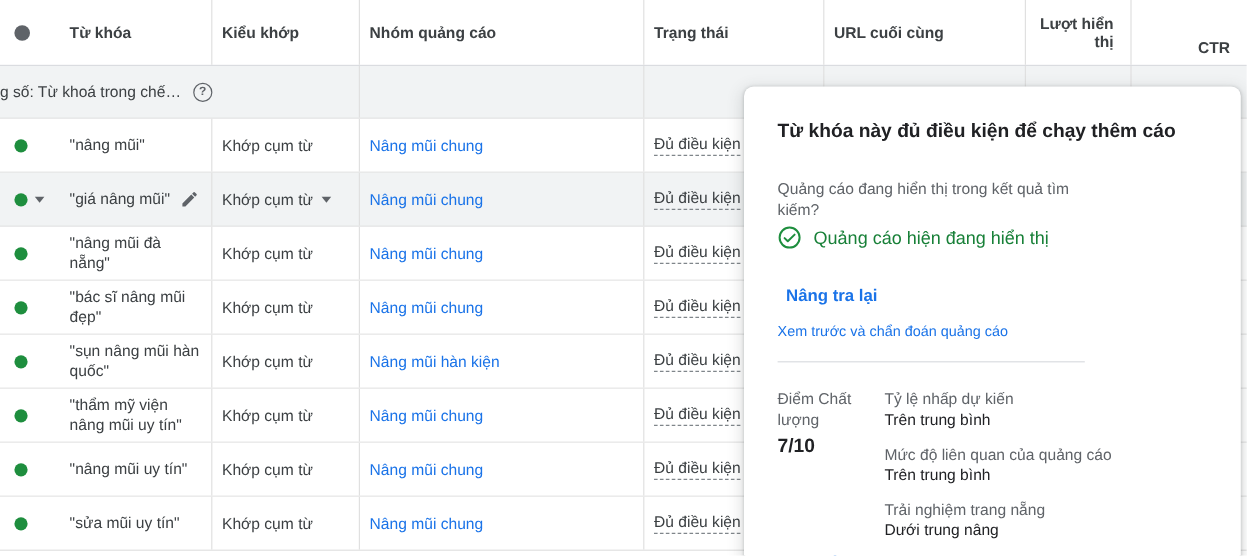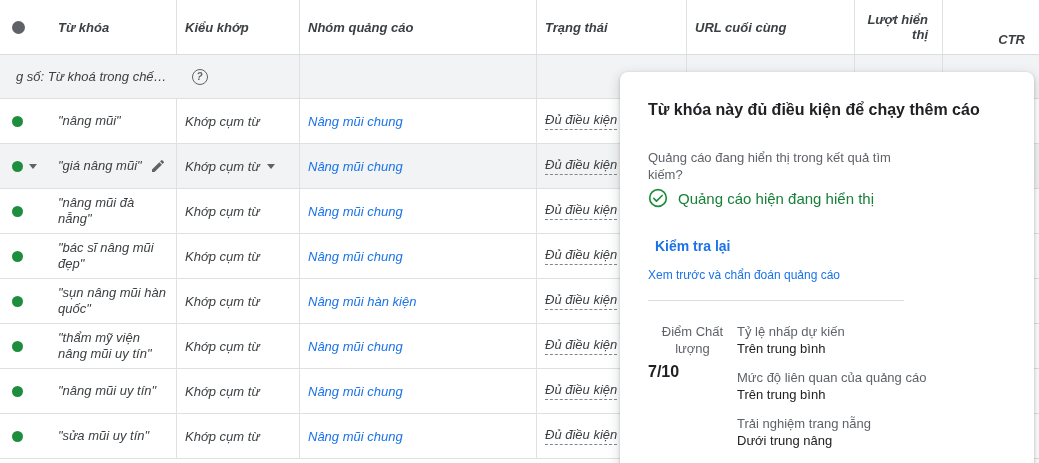--- a/index.html
+++ b/index.html
@@ -1,21 +1,21 @@
 <!DOCTYPE html>
 <html><head>
 <meta charset="utf-8">
 <style>
   * { margin:0; padding:0; box-sizing:border-box; }
   html,body { width:1039px; height:463px; overflow:hidden; background:#fff;
     font-family:"Liberation Sans","DejaVu Sans",sans-serif; color:#3c4043; }
   .stage { position:relative; width:1039px; height:463px; }
 
   
-  .grid-row { display:grid; grid-template-columns:47px 130px 123px 237px 150px 168px 88px 96px; width:1039px;font-style:italic; }
+  .grid-row { display:grid; grid-template-columns:47px 130px 123px 237px 150px 168px 88px 96px; width:1039px; }
   .cell { border-right:1px solid #e0e0e0; display:flex; align-items:center; font-size:13px; }
   .cell.c-dot { border-right:none; padding-left:12px; }
   .cell.c-kw  { padding-left:11px; padding-right:8px; }
   .cell.c-match { padding-left:8px; }
   .cell.c-group { padding-left:8px; }
   .cell.c-status { padding-left:8px; }
   .cell.c-imp, .cell.c-ctr { justify-content:flex-end; padding-right:14px; text-align:right; }
   .cell.c-ctr { border-right:none;margin-top:25px; }
 
   .thead { height:55px; border-bottom:1px solid #dadce0; }
@@ -50,21 +50,21 @@
     padding:28px 24px 0 28px; }
   .panel-title { font-size:16px; font-weight:600; color:#202124; line-height:20px; }
   .panel-question { margin-top:29px; font-size:13px; color:#5f6368; line-height:17px; max-width:280px; }
   .serving-line { margin-top:5px; display:flex; align-items:center; gap:10px; }
   .serving-text { font-size:15px; color:#188038; }
   .recheck { display:inline-block; margin-top:30px; margin-left:7px; font-size:14px; font-weight:600; }
   .preview { display:block; margin-top:13px; font-size:12px; }
   .panel-divider { margin-top:18px; width:256px; height:1px; background:#dadce0; }
   .qs-section { margin-top:22px; display:flex; }
   .qs-left { width:89px; flex:0 0 auto; }
-  .qs-label { font-size:13px; color:#5f6368; line-height:17px;text-align:center; }
+  .qs-label { font-size:13px; color:#5f6368; line-height:17px; }
   .qs-value { margin-top:6px; font-size:16px; font-weight:700; color:#202124; }
   .metric { margin-bottom:12px; max-width:230px; }
   .metric-label { font-size:13px; color:#5f6368; line-height:17px; }
   .metric-value { font-size:13px; color:#202124; line-height:17px; }
   .learn-more { display:inline-block; font-size:15px; }
 </style>
 </head>
 <body>
 
 <div class="stage">
@@ -90,21 +90,21 @@
       </div>
     <div class="cell c-imp">
         <span>Lượt hiển thị</span>
       </div>
     <div class="cell c-ctr">
         <span>CTR</span>
       </div>
   </div>
 
   <div class="grid-row summary-row">
-    <div class="cell c-dot" style="border-right:none; grid-column:1 / span 2; padding-left:16px;gap:15px;">
+    <div class="cell c-dot" style="border-right:none; grid-column:1 / span 2; padding-left:0;">
       <span class="summary-label">g số: Từ khoá trong chế…</span>
       <span class="help-icon">?</span>
     </div>
     <div class="cell c-match"></div>
     <div class="cell c-group"></div>
     <div class="cell c-status"></div>
     <div class="cell"></div>
     <div class="cell c-imp"></div>
     <div class="cell c-ctr"></div>
   </div>
@@ -310,21 +310,21 @@
   <div class="panel">
     <div class="panel-title">Từ khóa này đủ điều kiện để chạy thêm cáo</div>
     <div class="panel-question">Quảng cáo đang hiển thị trong kết quả tìm kiếm?</div>
     <div class="serving-line">
       <svg width="20" height="20" viewBox="0 0 24 24">
         <circle cx="12" cy="12" r="10" fill="none" stroke="#1e8e3e" stroke-width="2"></circle>
         <path d="M7 12.5l3.2 3.2L17 9" fill="none" stroke="#1e8e3e" stroke-width="2" stroke-linecap="round" stroke-linejoin="round"></path>
       </svg>
       <span class="serving-text">Quảng cáo hiện đang hiển thị</span>
     </div>
-    <a class="link recheck">Kiểm tra lại</a>
+    <a class="link recheck">Nâng tra lại</a>
     <a class="link preview">Xem trước và chẩn đoán quảng cáo</a>
     <div class="panel-divider"></div>
     <div class="qs-section">
       <div class="qs-left">
         <div class="qs-label">Điểm Chất lượng</div>
         <div class="qs-value">7/10</div>
       </div>
       <div class="qs-right" id="metrics">
   <div class="metric">
     <div class="metric-label">Tỷ lệ nhấp dự kiến</div>

